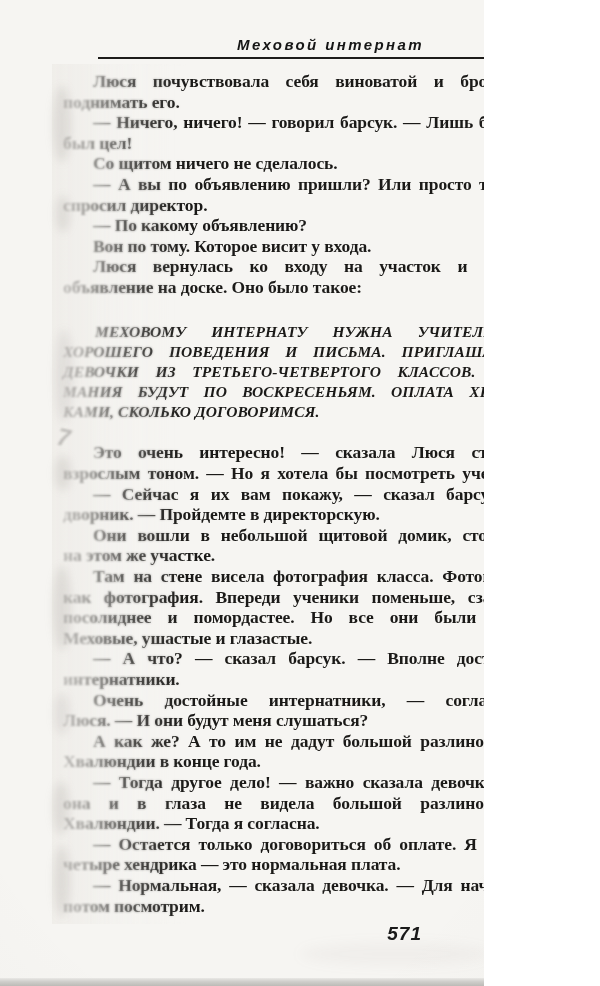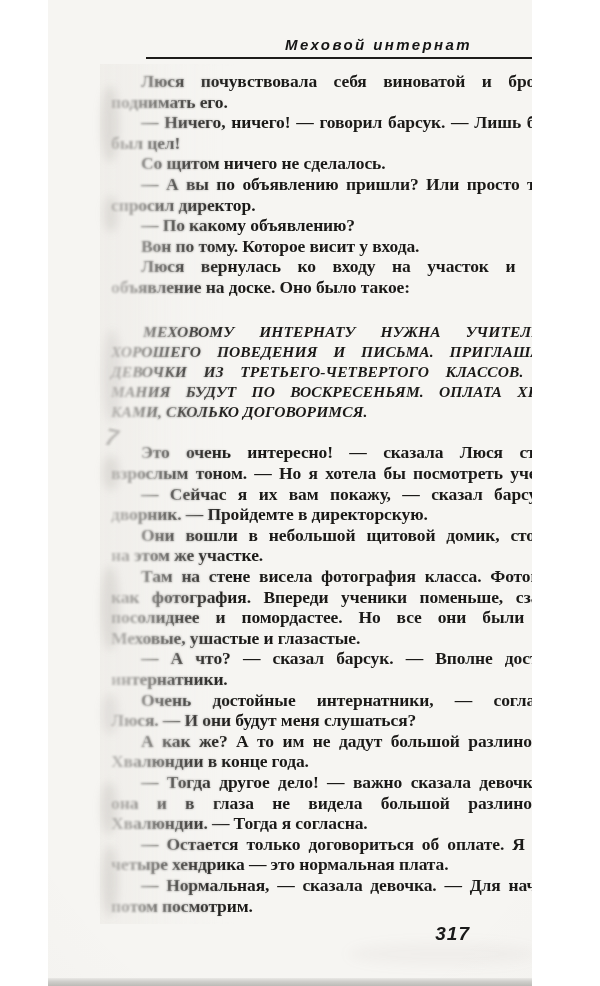--- a/index.html
+++ b/index.html
@@ -5,21 +5,20 @@
   html,body{margin:0;padding:0;}
   .page{
     position:relative;
     width:484px;height:986px;
     background:
       radial-gradient(130% 110% at 50% 42%, rgba(0,0,0,0) 55%, rgba(60,55,45,0.045) 100%),
       #f6f5f2;
     overflow:hidden;
     font-family:"Liberation Serif", serif;
     color:#1b1a18;
-    margin-left:48px;
   }
   
   .running-header{
     position:absolute; top:36px; left:0; right:60px;
     text-align:right;
     font-family:"Liberation Sans", sans-serif;
     font-weight:bold; font-style:italic;
     font-size:15px; letter-spacing:2.4px;
     color:#161616;
   }
@@ -181,21 +180,21 @@
       <div class="para body">
         <div class="line indent fill">— Остается только договориться об оплате. Я думаю,</div>
         <div class="line last">четыре хендрика — это нормальная плата.</div>
       </div>
       <div class="para body">
         <div class="line indent fill">— Нормальная, — сказала девочка. — Для начала. А</div>
         <div class="line last">потом посмотрим.</div>
       </div>
     </div>
 
-  <div class="page-number">317</div>
+  <div class="page-number">571</div>
 
   <div class="left-fade"></div>
   <div class="smudge s1"></div>
   <div class="smudge s2"></div>
   <div class="smudge s3"></div>
   <div class="smudge s4"></div>
   <div class="smudge s5"></div>
   <div class="smudge s6"></div>
   <div class="smudge s7"></div>
   <div class="smudge s8"></div>

